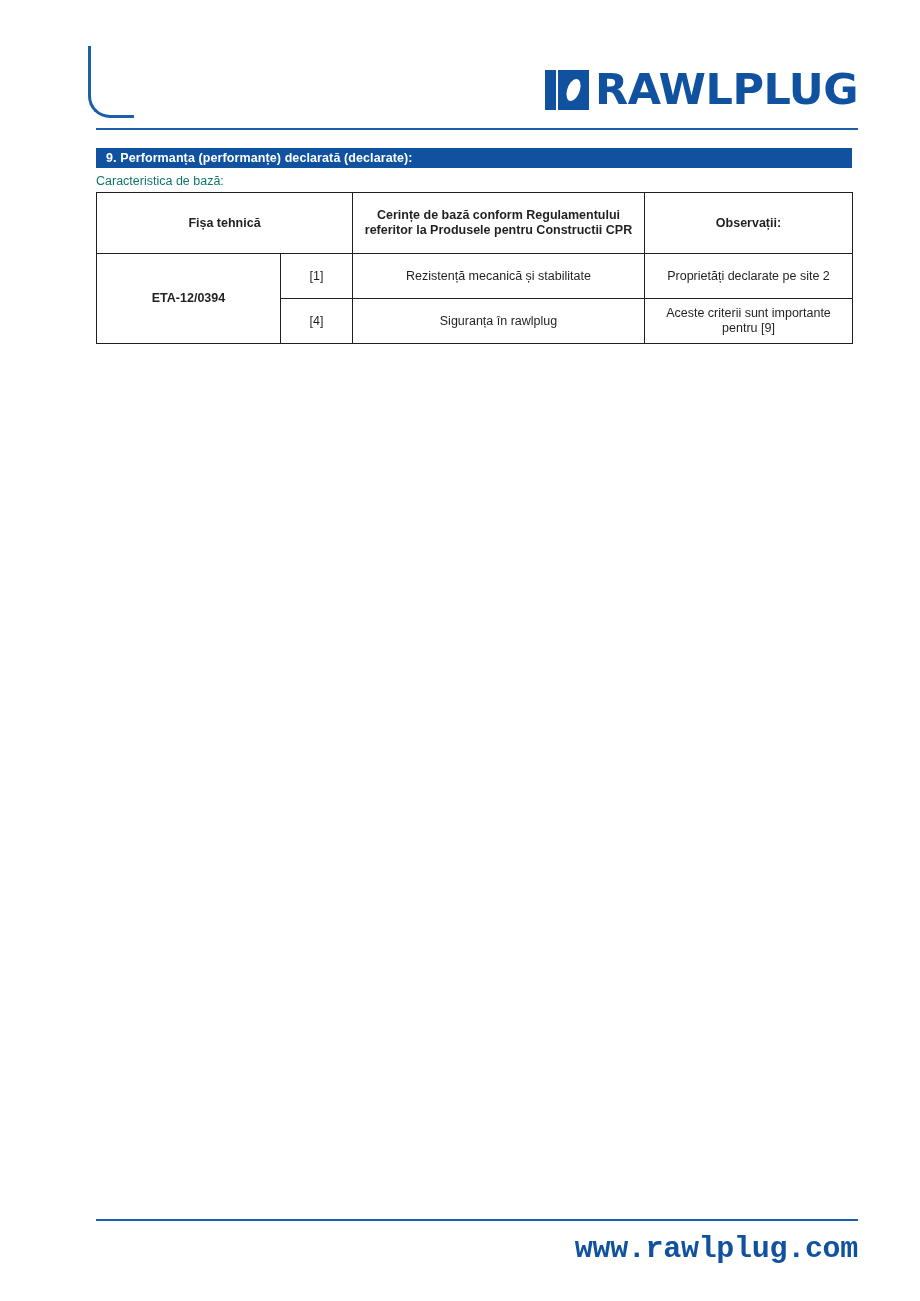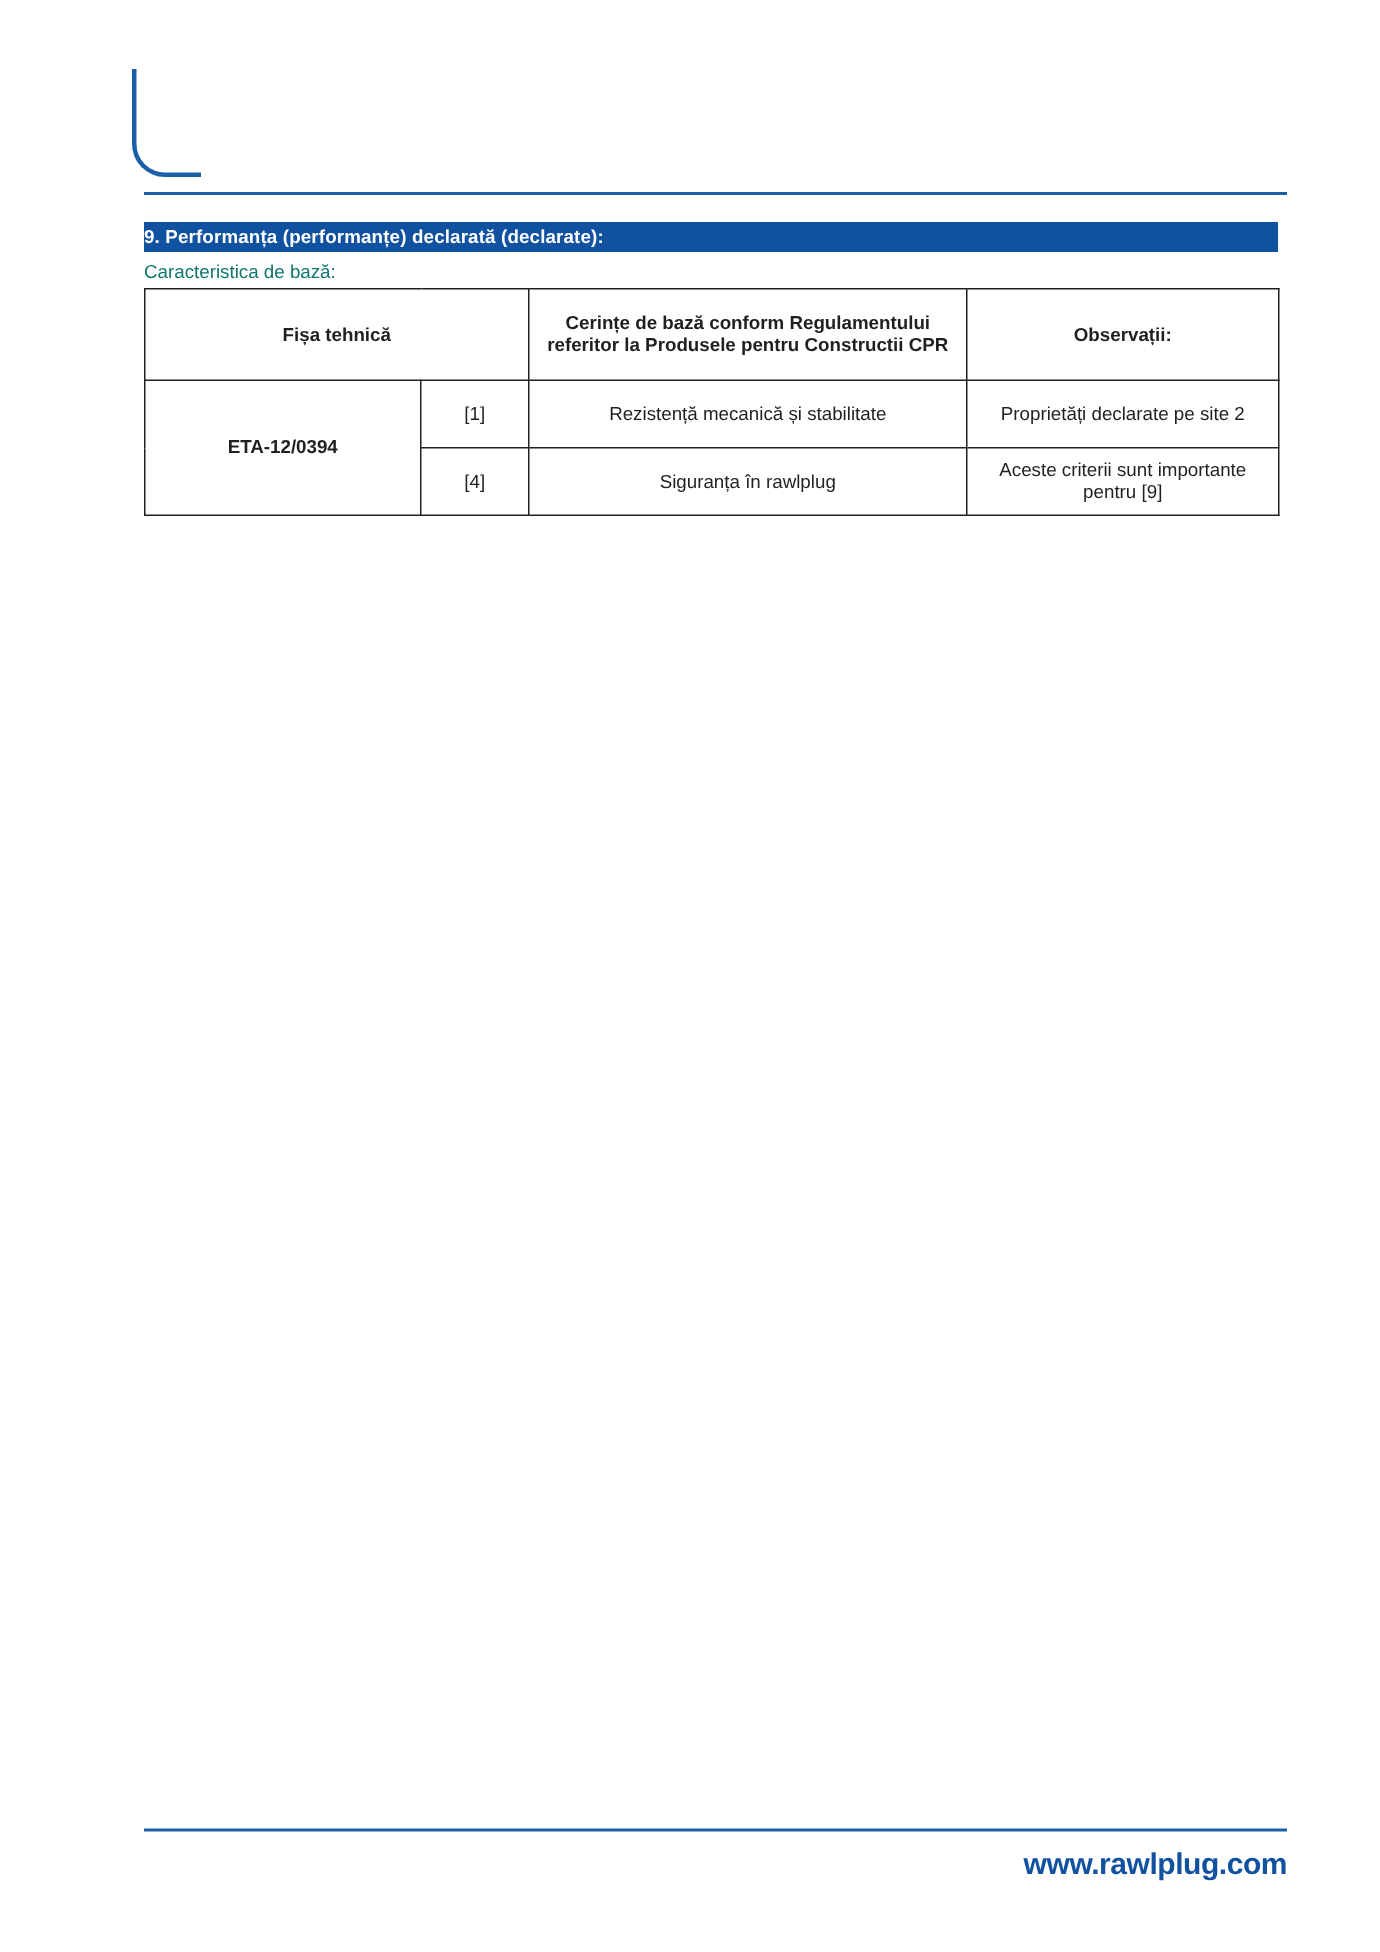--- a/index.html
+++ b/index.html
@@ -106,21 +106,21 @@
     position: absolute;
     left: 96px;
     top: 148px;
     width: 756px;
     height: 20px;
     background: #10529f;
     color: #ffffff;
     font-size: 12.5px;
     font-weight: bold;
     line-height: 20px;
-    padding-left: 0;
+    padding-left: 10px;
     box-sizing: border-box;
     letter-spacing: 0.1px;
   }
 
   .caption {
     position: absolute;
     left: 96px;
     top: 174px;
     font-size: 12.5px;
     color: #0f766e;
@@ -162,35 +162,43 @@
     left: 96px;
     right: 62px;
     top: 1219px;
     height: 2px;
     background: #1b5fa8;
   }
   .footer-url {
     position: absolute;
     right: 62px;
     top: 1232px;
-    font-family: Liberation Sans, sans-serif;
-    font-weight: bold;
-    font-size: 20px;
+    font-family: Liberation Mono, monospace;
+    font-weight: bold;
+    font-size: 30px;
     color: #10529f;
     letter-spacing: -0.3px;
   }
 </style>
 </head>
 <body>
 
 <div class="page">
 
   <div class="header">
     <div class="corner-bracket"></div>
 
+    <div class="logo">
+      <span class="logo-mark">
+        <span class="bar"></span>
+        <span class="block"></span>
+        <span class="hole"></span>
+      </span>
+      <span class="logo-text">RAWLPLUG</span>
+    </div>
 
     <div class="header-rule"></div>
   </div>
 
   <div class="section-bar">9. Performanța (performanțe) declarată (declarate):</div>
 
   <div class="caption">Caracteristica de bază:</div>
 
   <table class="perf-table">
     <colgroup>

